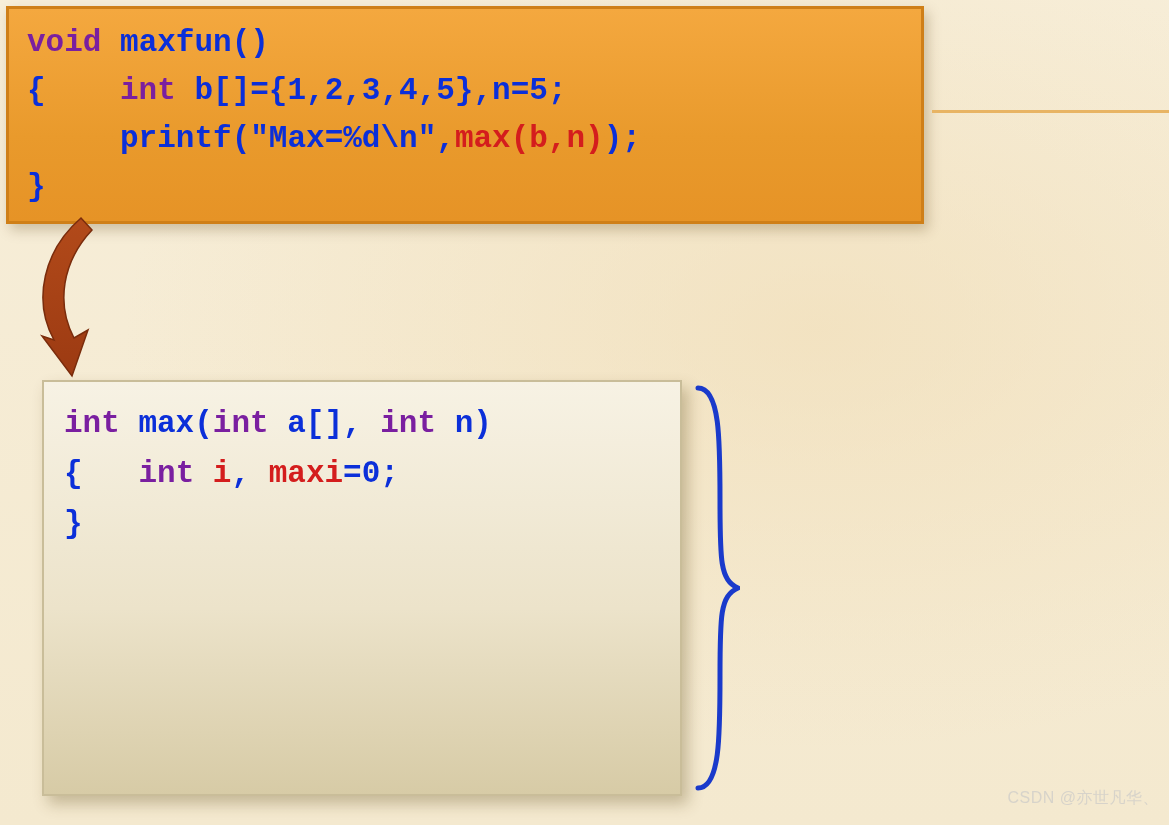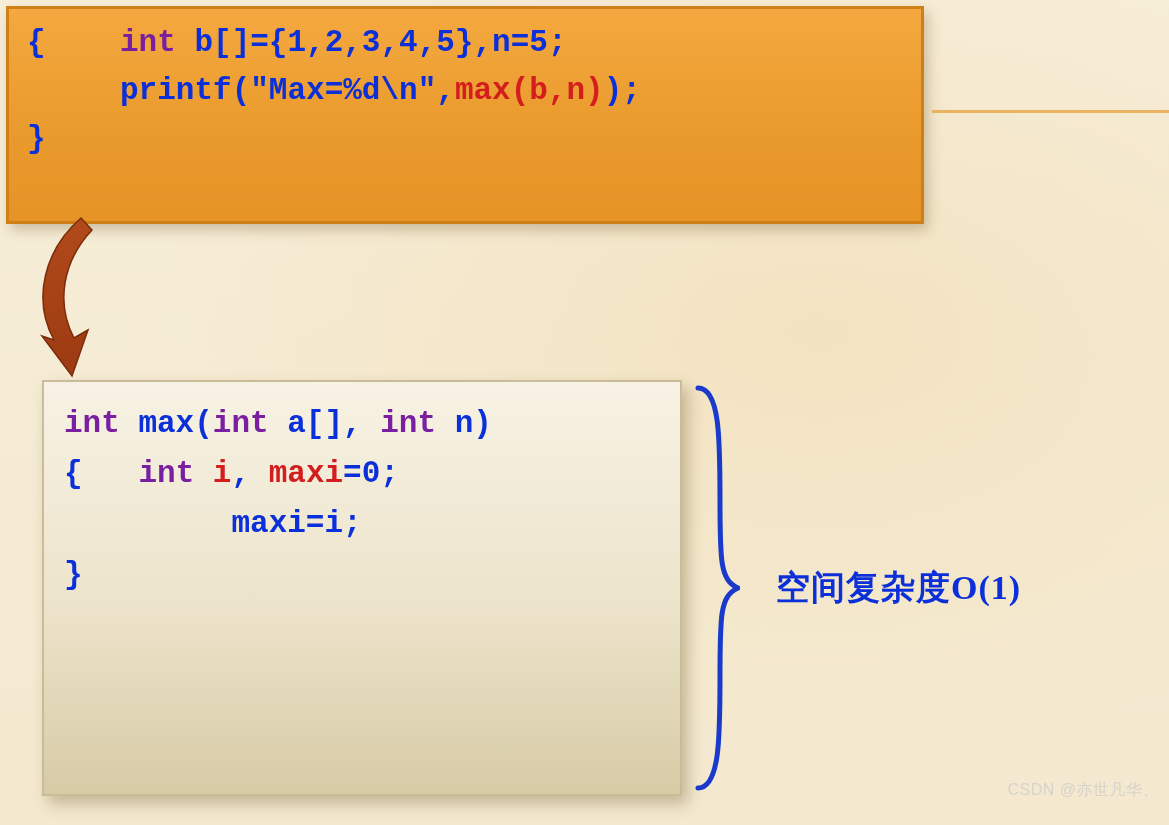--- a/index.html
+++ b/index.html
@@ -86,58 +86,57 @@
     left: 776px; top: 565px;
     font-size: 34px;
     font-weight: bold;
     color: #0b2fd9;
     font-family: "KaiTi", "STKaiti", "SimSun", serif;
     letter-spacing: 1px;
   }
 
   .watermark {
     position: absolute;
-    right: 10px; bottom: 24px;
+    right: 10px; bottom: 16px;
     color: rgba(200,200,200,0.65);
     font-family: sans-serif;
     font-size: 16px;
     letter-spacing: 0.5px;
   }
 </style>
 </head>
 <body>
 
 <div class="slide">
 
   <div class="topbox">
+    <div class="line"><span class="kw">void</span><span class="blue"> maxfun()</span></div>
     <div class="line"><span class="blue">{    </span><span class="kw">int</span><span class="blue"> b[]={1,2,3,4,5},n=5;</span></div>
     <div class="line"><span class="blue">     printf("Max=%d\n",</span><span class="red">max(b,n)</span><span class="blue">);</span></div>
     <div class="line"><span class="blue">}</span></div>
   </div>
 
   <div class="hrule"></div>
 
   <svg class="arrow" viewBox="0 0 120 170">
     <defs>
       <linearGradient id="ag" x1="0" y1="0" x2="0" y2="1">
         <stop offset="0" stop-color="#b24a1a"></stop>
         <stop offset="1" stop-color="#9c3a12"></stop>
       </linearGradient>
     </defs>
     <path d="M55 6 C 18 38, 6 88, 28 128 L16 124 L46 164 L62 118 L48 126 C 30 92, 36 50, 66 18 Z" fill="url(#ag)" stroke="#7a2c0c" stroke-width="1.5"></path>
   </svg>
 
   <div class="botbox">
     <div class="line"><span class="kw">int</span><span class="blue"> max(</span><span class="kw">int</span><span class="blue"> a[], </span><span class="kw">int</span><span class="blue"> n)</span></div>
     <div class="line"><span class="blue">{   </span><span class="kw">int</span><span class="blue"> </span><span class="red">i</span><span class="blue">, </span><span class="red">maxi</span><span class="blue">=0;</span></div>
-    <div class="line"><span class="blue">         maxi=i;</span></div>
     <div class="line"><span class="blue">}</span></div>
   </div>
 
   <svg class="brace" viewBox="0 0 50 416" preserveAspectRatio="none">
     <path d="M8 8 C 30 8, 30 60, 30 120 C 30 180, 30 200, 48 208 C 30 216, 30 236, 30 296 C 30 356, 30 408, 8 408" fill="none" stroke="#1a3acb" stroke-width="5" stroke-linecap="round"></path>
   </svg>
 
-  <div class="annot">空间复杂度O(1)</div>
 
   <div class="watermark">CSDN @亦世凡华、</div>
 
 </div>
 
 </body></html>

